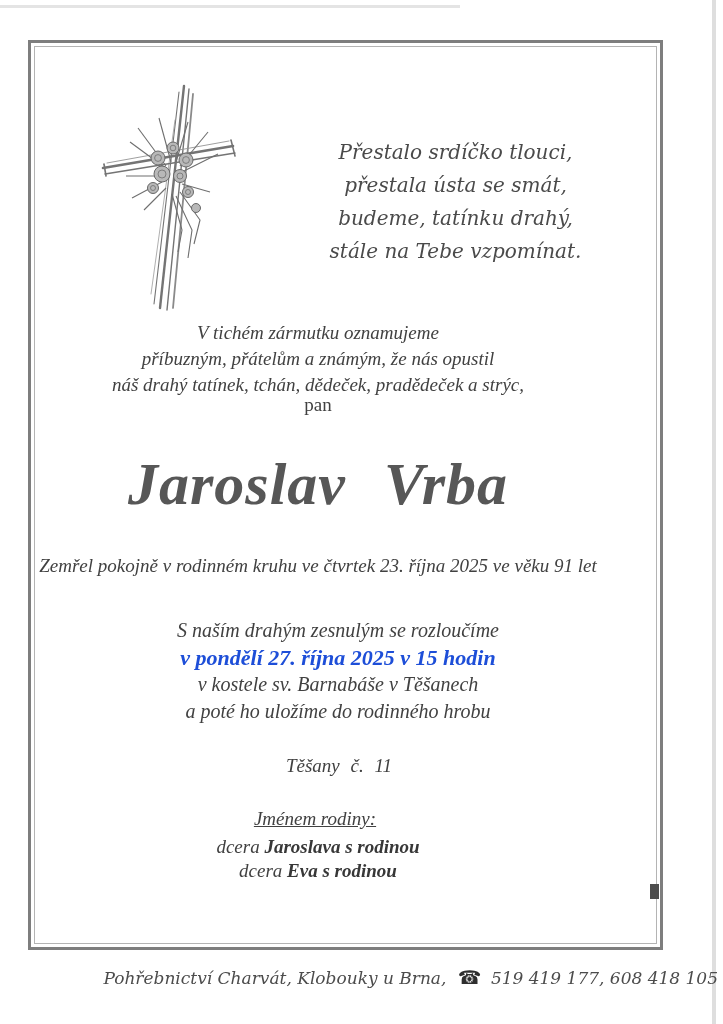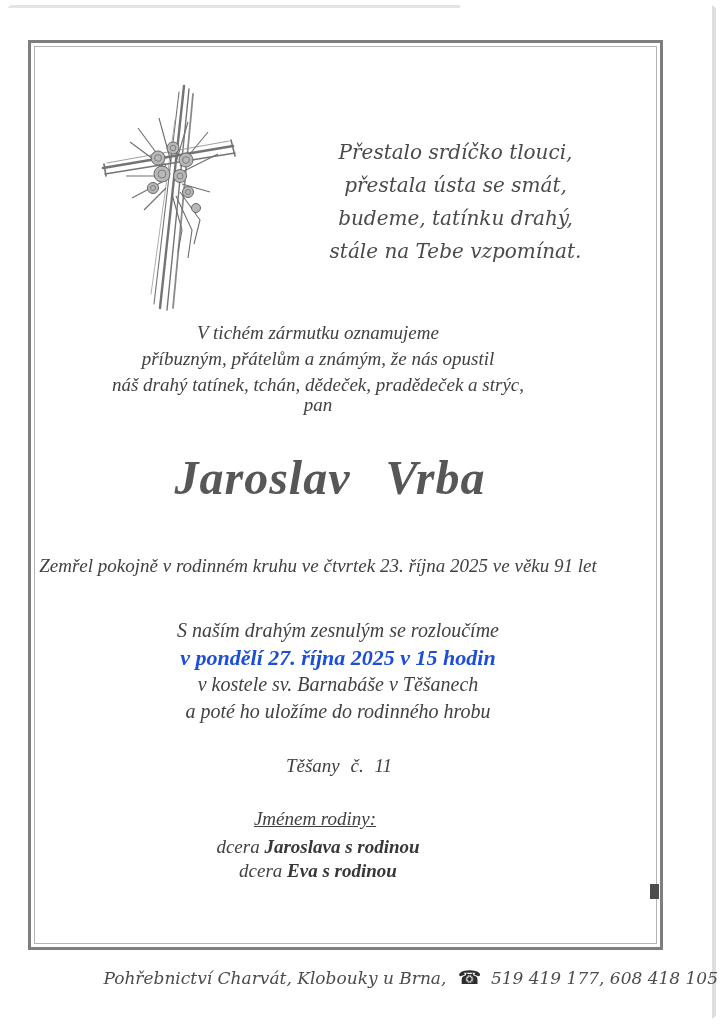--- a/index.html
+++ b/index.html
@@ -7,21 +7,20 @@
     padding: 0;
     background: #ffffff;
     font-family: "Liberation Serif", serif;
   }
   .scan {
     position: relative;
     width: 723px;
     height: 1024px;
     background: #ffffff;
     overflow: hidden;
-    border-radius: 26px;
   }
   
   .artifact-top {
     position: absolute;
     top: 5px; left: 0;
     width: 460px; height: 3px;
     background: #e4e4e4;
   }
   .artifact-right {
     position: absolute;
@@ -64,32 +63,30 @@
     color: #4a4a4a;
   }
   .announcement {
     top: 320px;
     font-style: italic;
     font-size: 19px;
     line-height: 26px;
   }
   .pan-line {
     top: 394px;
-    font-style: italic;
     font-size: 19px;
   }
   .deceased-name {
     top: 450px;
-    font-size: 48px;
+    font-size: 60px;
     font-weight: bold;
     font-style: italic;
     word-spacing: 22px;
     color: #575757;
     letter-spacing: 1px;
-    padding-left: 12px;
   }
   .death-notice {
     top: 555px;
     font-style: italic;
     font-size: 19px;
   }
   .farewell {
     top: 617px;
     font-style: italic;
     font-size: 20px;

